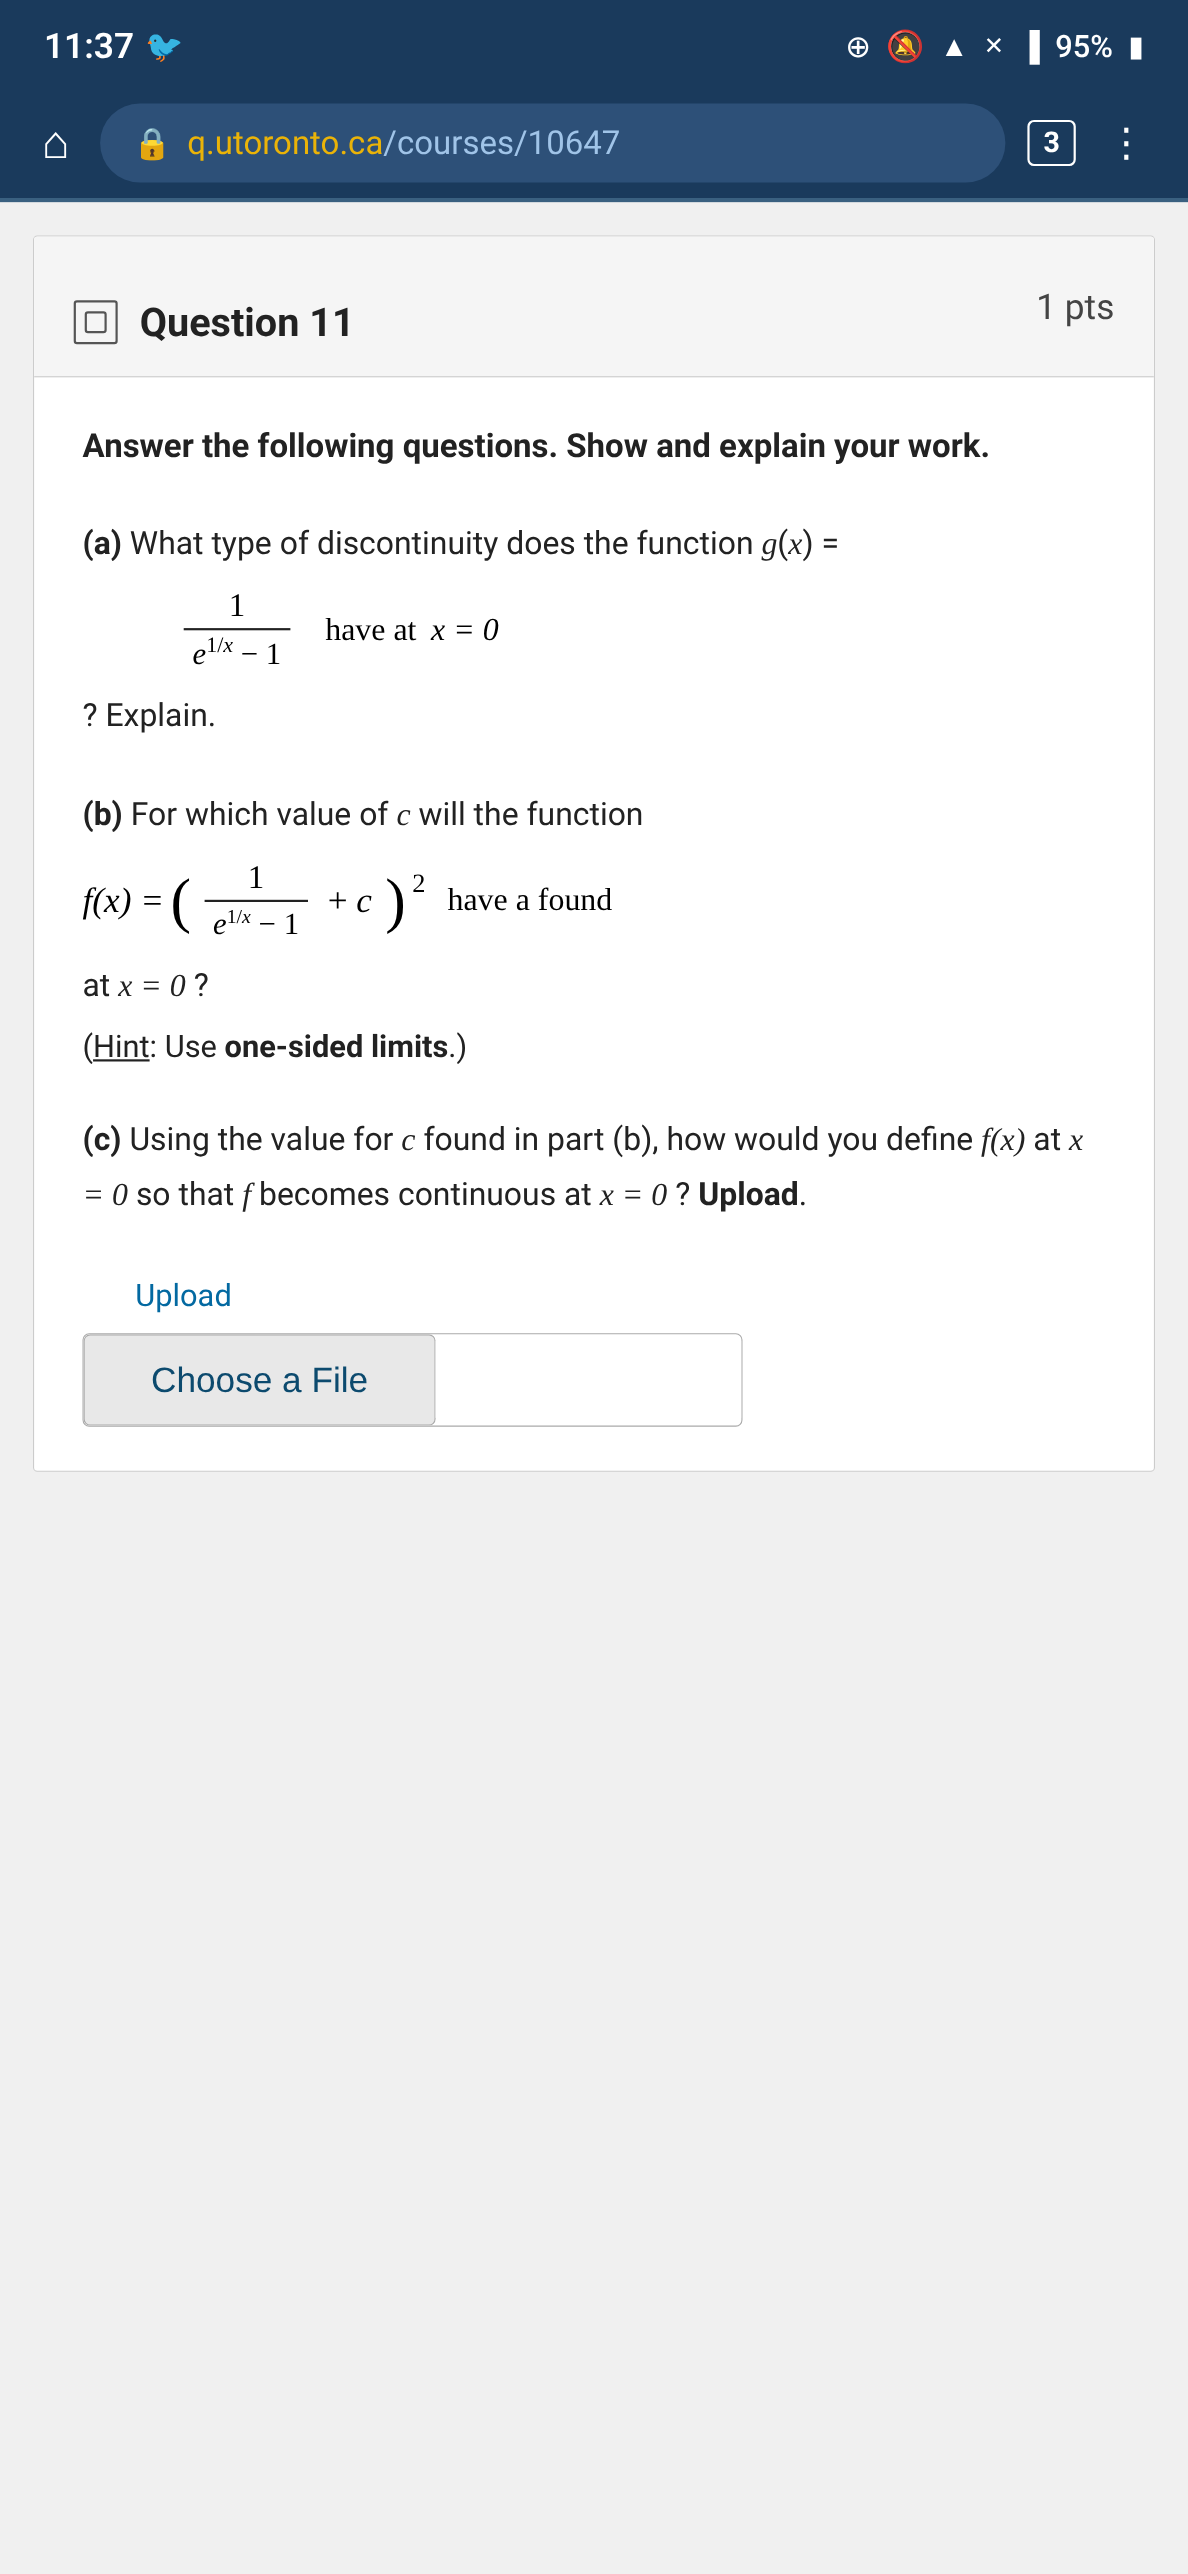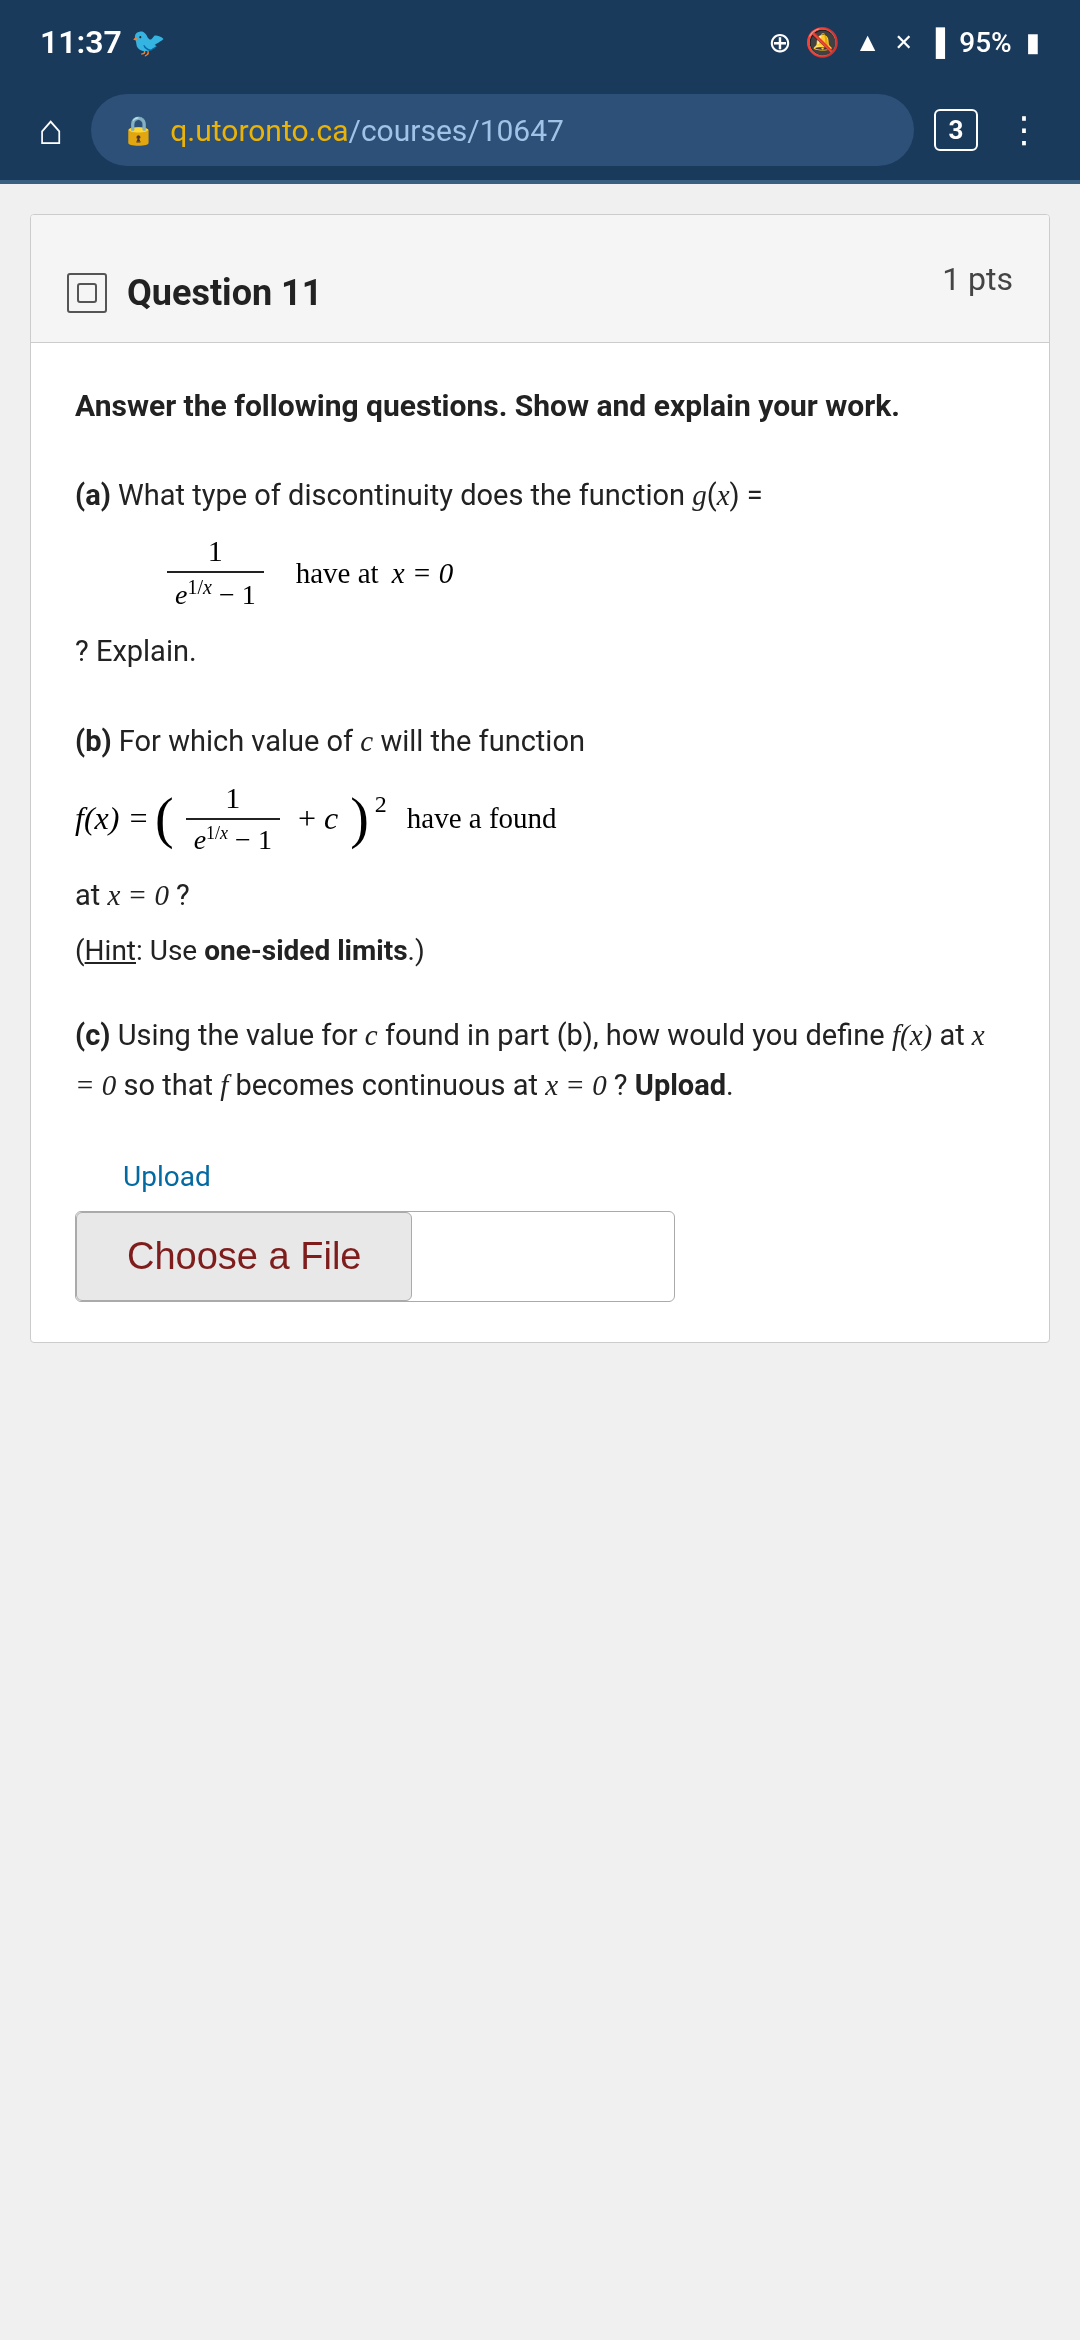--- a/index.html
+++ b/index.html
@@ -248,22 +248,22 @@
       font-size: 28px;
       color: #0369a1;
       margin-bottom: 18px;
       margin-left: 48px;
     }
     .choose-file-btn {
       background: #e8e8e8;
       border: 1px solid #aaa;
       border-radius: 6px;
       padding: 22px 50px;
-      font-size: 38px;
-      color: #7f1d1d;
+      font-size: 32px;
+      color: #0c4a6e;
       cursor: pointer;
       display: inline-block;
       min-width: 320px;
     }
     .file-input-row {
       display: flex;
       align-items: center;
       gap: 0;
       border: 1px solid #aaa;
       border-radius: 6px;

